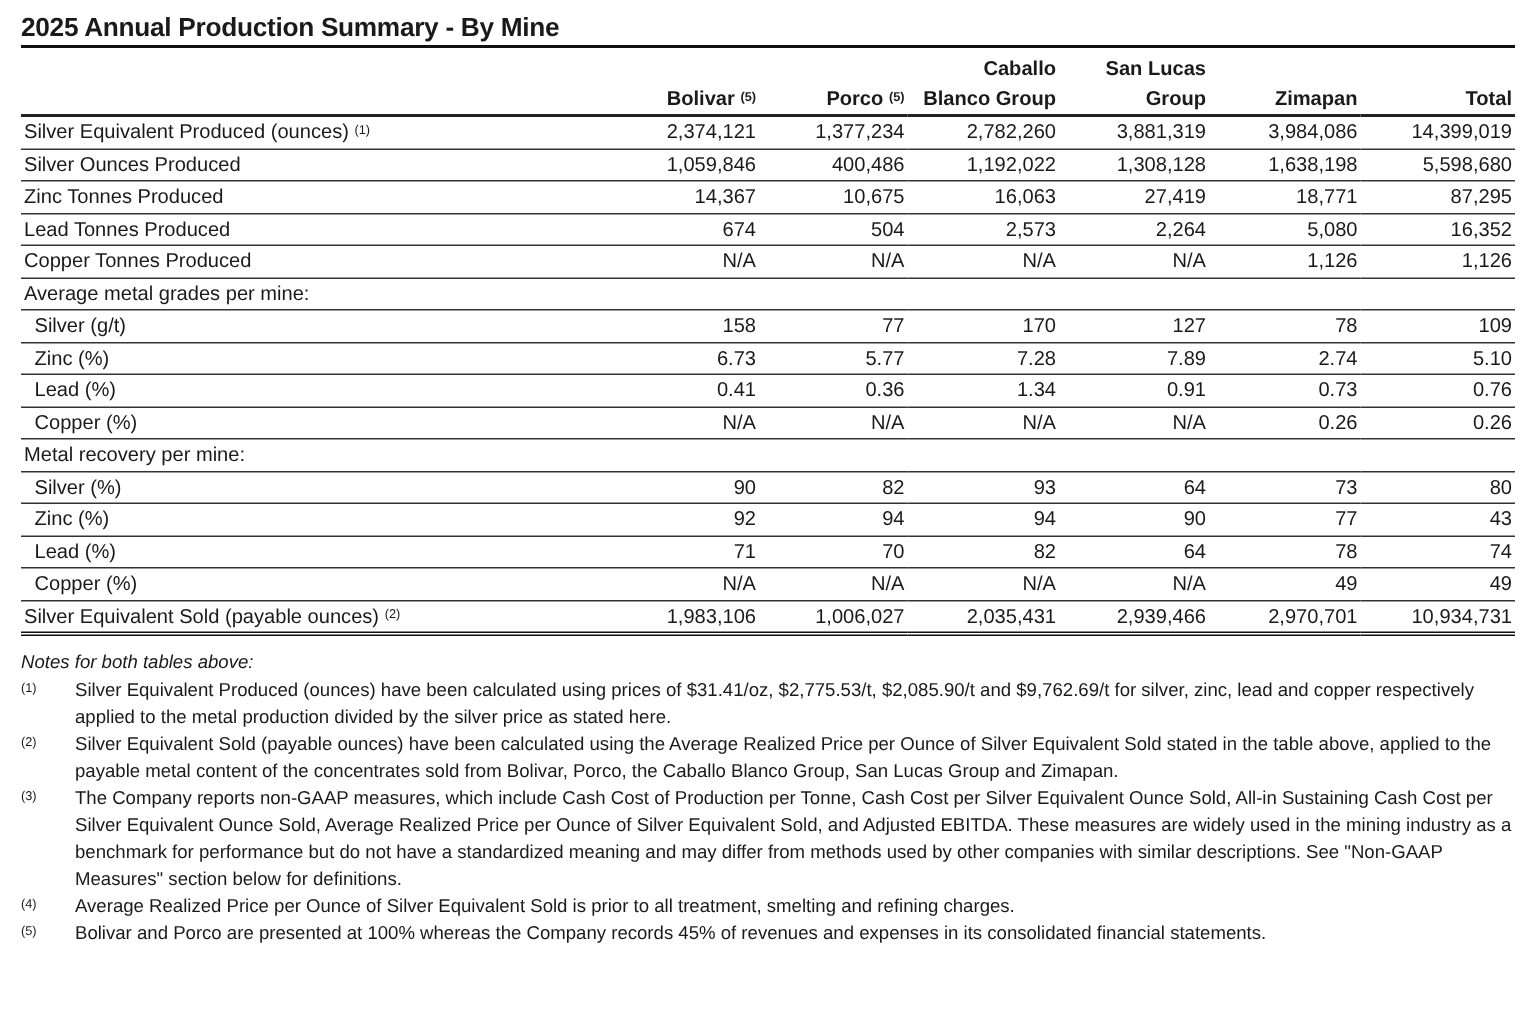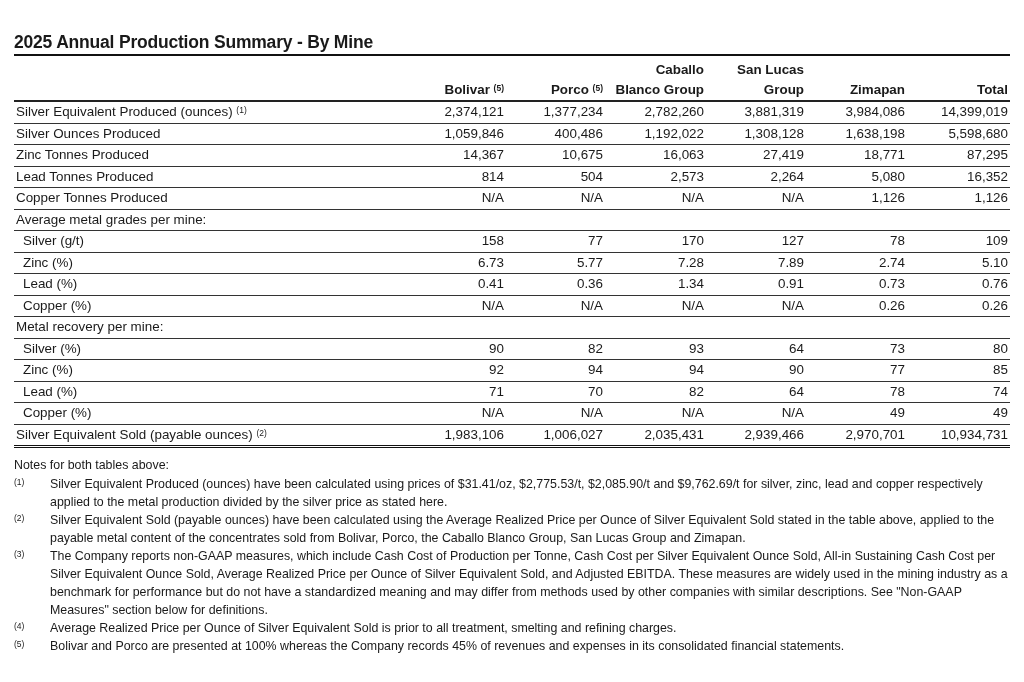--- a/index.html
+++ b/index.html
@@ -7,21 +7,20 @@
     width: 1024px; height: 682px; overflow: hidden;
     font-family: "Liberation Sans", "DejaVu Sans", sans-serif;
     color: #1a1a1a;
     position: relative;
   }
   .page { position: absolute; left: 14px; top: 6px; width: 996px; }
   .title {
     font-size: 17.5px; font-weight: bold; letter-spacing: -0.2px;
     height: 24px; line-height: 24px;
     border-bottom: 2.5px solid #111;
-    margin-top: 24px;
   }
   table { border-collapse: collapse; width: 996px; table-layout: fixed; font-size: 13.4px; }
   col.c-label { width: 358px; }
   col.c-bol { width: 134px; }
   col.c-por { width: 99px; }
   col.c-cab { width: 101px; }
   col.c-san { width: 100px; }
   col.c-zim { width: 101px; }
   col.c-tot { width: 103px; }
   thead th {
@@ -35,21 +34,21 @@
     border-bottom: 1.6px solid #333;
     text-align: right; padding-right: 2px;
     white-space: nowrap;
   }
   tbody td.lbl { text-align: left; padding-left: 2px; }
   tbody td.lbl.sub { padding-left: 9px; }
   tbody tr.section td { border-bottom: 1.6px solid #333; }
   tbody tr.last td { border-bottom: 3px double #111; margin-left: 44px; }
   sup { font-size: 8.5px; vertical-align: top; position: relative; top: -2px; }
   .notes { margin-top: 8px; font-size: 12.4px; line-height: 18px; }
-  .notes-head { margin-bottom: 1px; }
+  .notes-head { margin-bottom: 1px; font-style: italic; }
   .note { display: flex; }
   .note .num { width: 36px; flex: none; font-size: 8.5px; line-height: 14px; }
   .note .txt { flex: 1; }
 </style>
 </head>
 <body>
 
 <div class="page">
   <div class="title">2025 Annual Production Summary - By Mine</div>
 
@@ -97,21 +96,21 @@
           <td class="lbl"><span>Zinc Tonnes Produced</span></td>
           <td>14,367</td>
           <td>10,675</td>
           <td>16,063</td>
           <td>27,419</td>
           <td>18,771</td>
           <td>87,295</td>
         </tr>
         <tr>
           <td class="lbl"><span>Lead Tonnes Produced</span></td>
-          <td>814</td>
+          <td>674</td>
           <td>504</td>
           <td>2,573</td>
           <td>2,264</td>
           <td>5,080</td>
           <td>16,352</td>
         </tr>
         <tr>
           <td class="lbl"><span>Copper Tonnes Produced</span></td>
           <td>N/A</td>
           <td>N/A</td>
@@ -183,21 +182,21 @@
           <td>73</td>
           <td>80</td>
         </tr>
         <tr>
           <td class="lbl sub"><span>Zinc (%)</span></td>
           <td>92</td>
           <td>94</td>
           <td>94</td>
           <td>90</td>
           <td>77</td>
-          <td>85</td>
+          <td>43</td>
         </tr>
         <tr>
           <td class="lbl sub"><span>Lead (%)</span></td>
           <td>71</td>
           <td>70</td>
           <td>82</td>
           <td>64</td>
           <td>78</td>
           <td>74</td>
         </tr>

